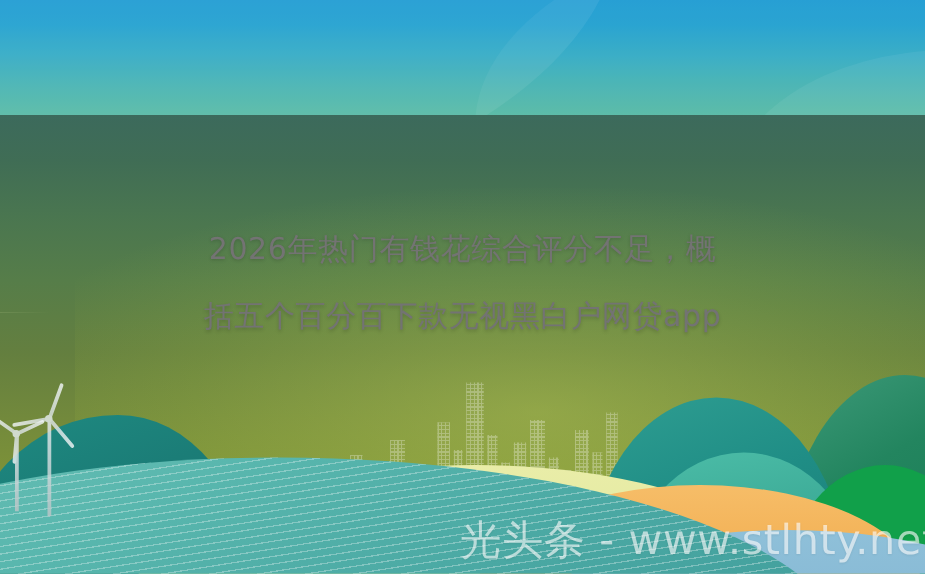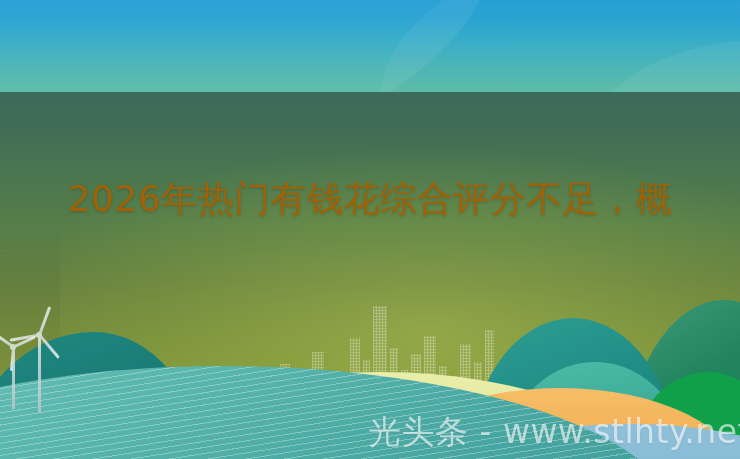--- a/index.html
+++ b/index.html
@@ -191,22 +191,22 @@
     width: 6px; height: 6px;
     border-radius: 50%;
     background: #e5ecee;
   }
   
   .headline {
     position: absolute;
     left: 0; top: 172px;
     width: 740px;
     text-align: center;
-    color: #a16207;
-    font-size: 36px;
+    color: #737373;
+    font-size: 24px;
     line-height: 54px;
     letter-spacing: 0.5px;
     font-family: "DejaVu Sans", "Liberation Sans", sans-serif;
     font-weight: 400;
     text-shadow: 0 1px 3px rgba(0,0,0,0.18);
     white-space: nowrap;
   }
   .headline .ln {
     display: block;
   }
@@ -303,17 +303,18 @@
         <div class="mast" style="left: 28px; top: 29px; height: 62px;"></div>
         <div class="blade" style="left: 27.5px; top: 5px; height: 24px; transform: rotate(65deg);"></div>
         <div class="blade" style="left: 27.5px; top: 5px; height: 24px; transform: rotate(185deg);"></div>
         <div class="blade" style="left: 27.5px; top: 5px; height: 24px; transform: rotate(305deg);"></div>
         <div class="nacelle" style="left: 26px; top: 26px;"></div>
       </div>
     </div>
 
   <div class="headline">
     <span class="ln">2026年热门有钱花综合评分不足，概</span>
+    <span class="ln">括五个百分百下款无视黑白户网贷app</span>
   </div>
 
   <div class="watermark">光头条 - www.stlhty.net</div>
 
 </div>
 
 </body></html>

